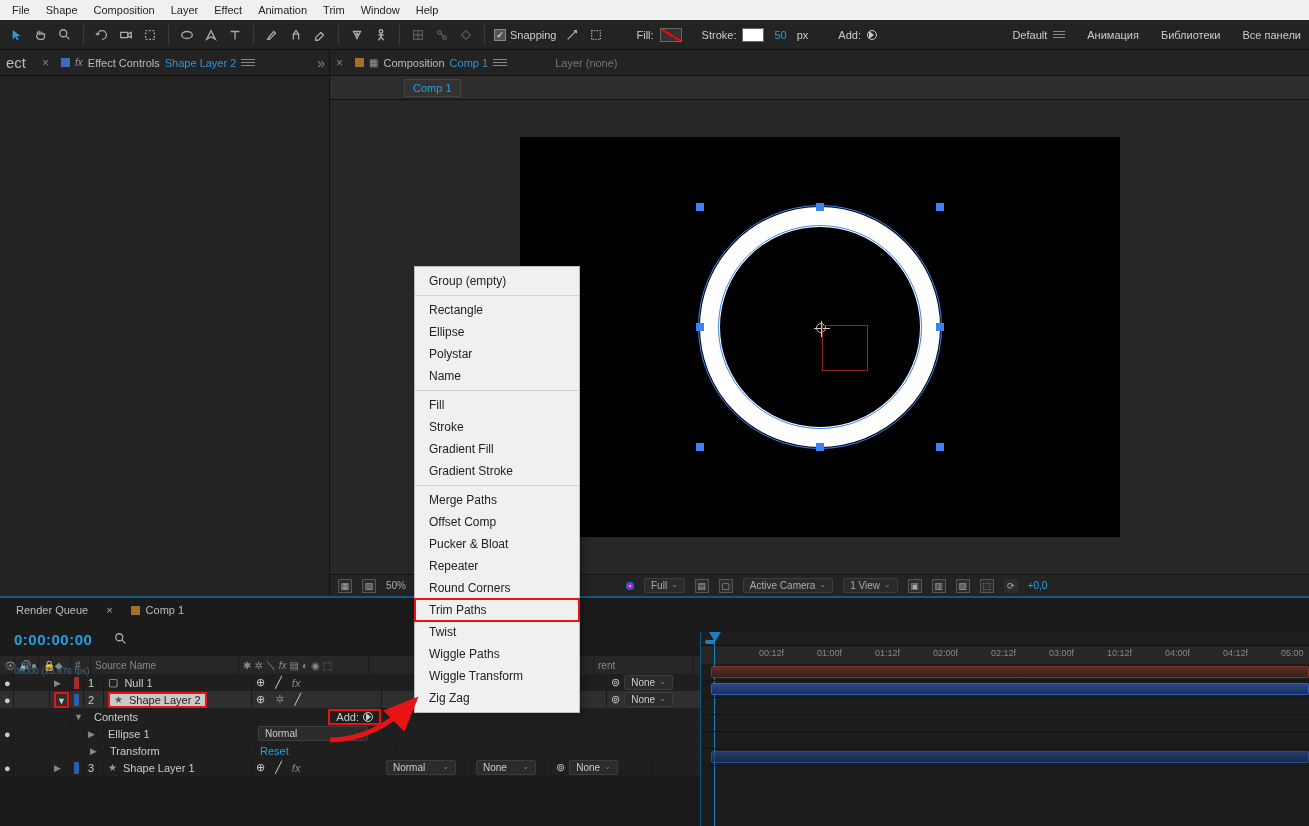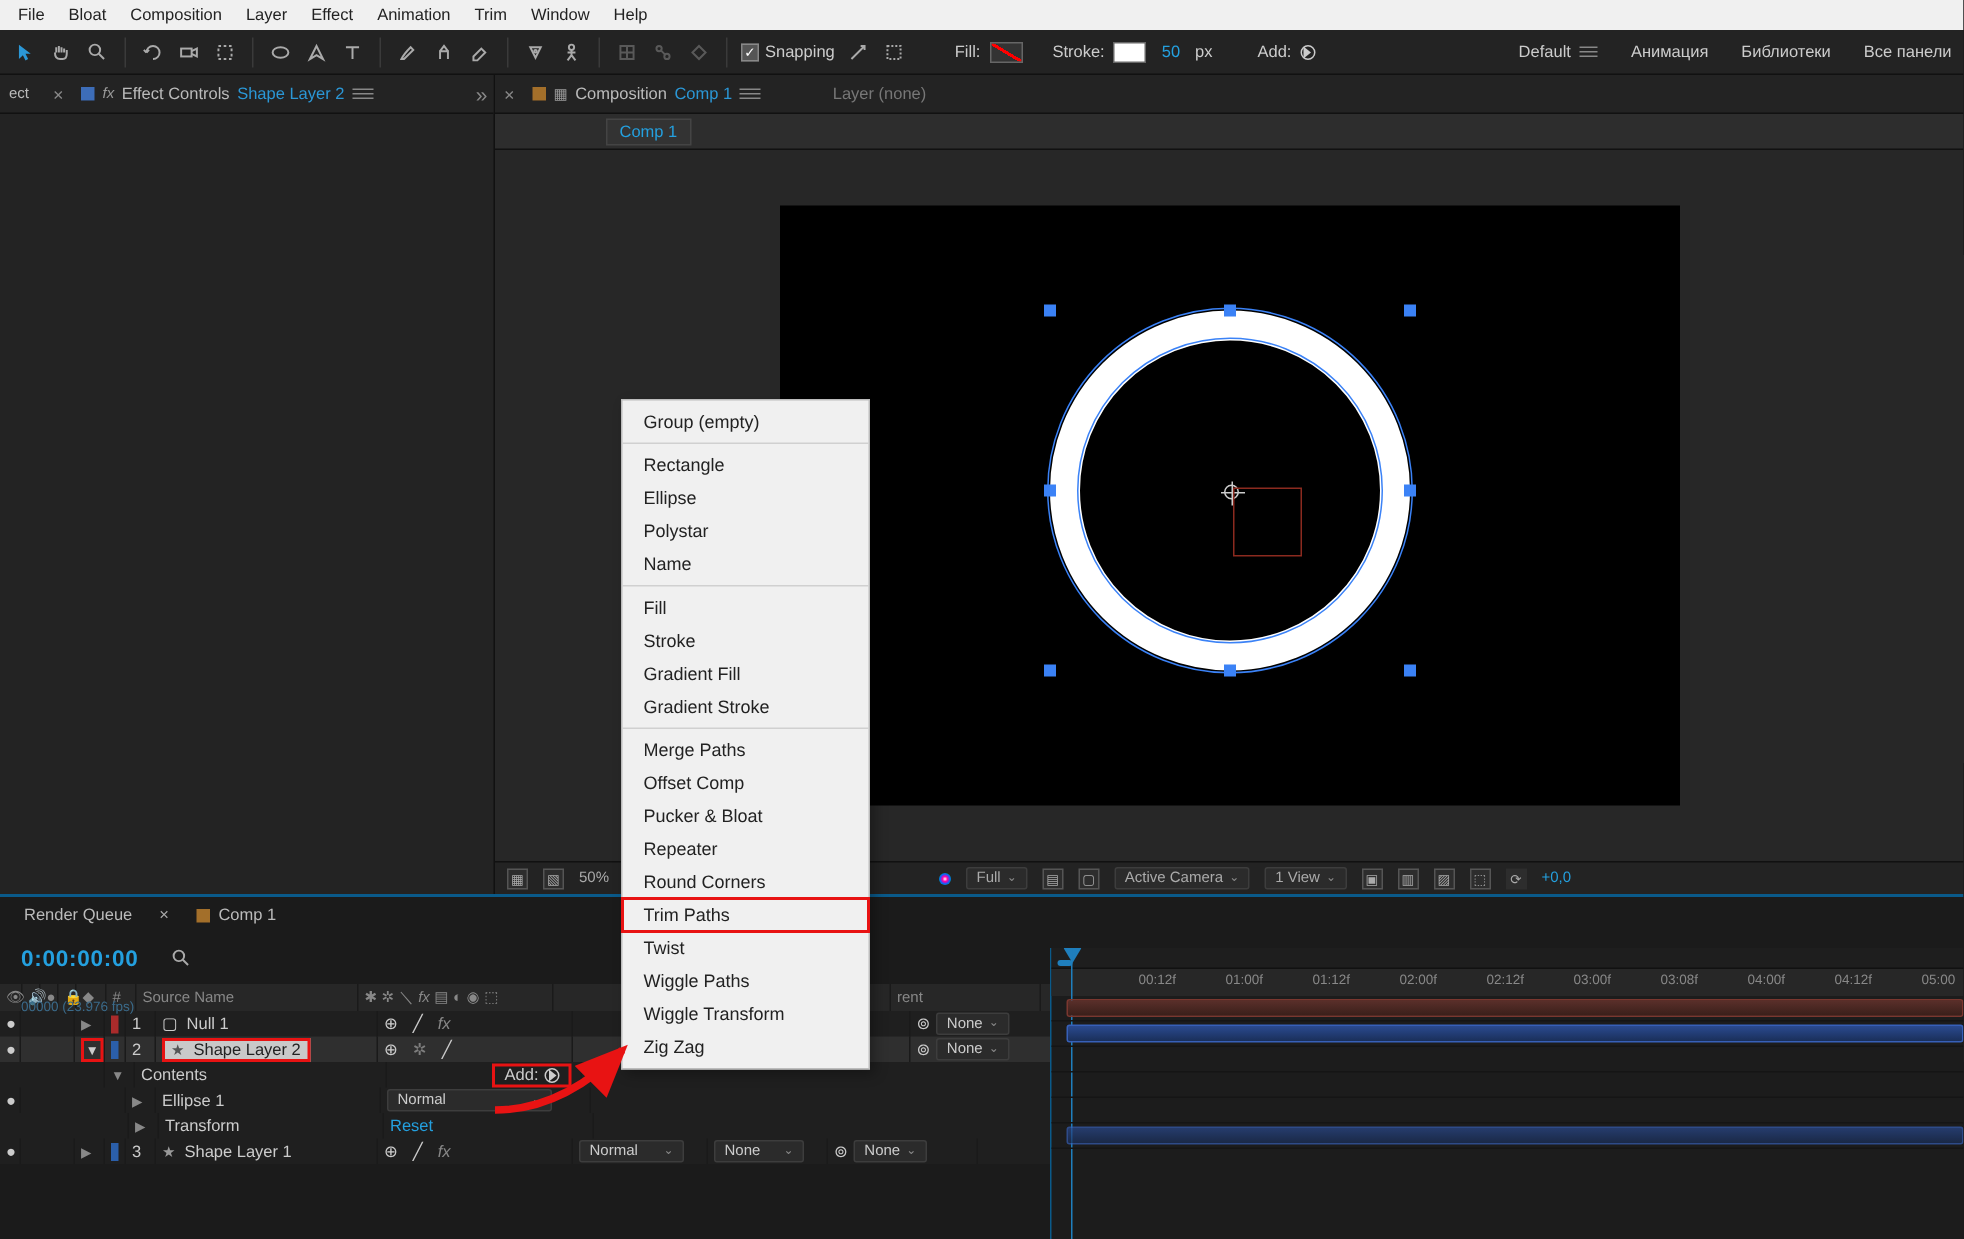--- a/index.html
+++ b/index.html
@@ -106,21 +106,21 @@
   .icon-svg { width: 14px; height: 14px; fill: none; stroke: #aaa; stroke-width: 1.5; }
   .icon-svg.active { stroke: #2b97d6; fill:#2b97d6; }
   .add-arrow { width:0;height:0;border-left:5px solid #ccc;border-top:4px solid transparent;border-bottom:4px solid transparent;display:inline-block; }
   .add-circle { width:10px;height:10px;border:1.5px solid #ccc;border-radius:50%;display:inline-flex;align-items:center;justify-content:center; }
 </style>
 </head>
 <body>
 
 <div class="menubar">
   <span>File</span>
-  <span>Bloat</span>
+  <span>Shape</span>
   <span>Composition</span>
   <span>Layer</span>
   <span>Effect</span>
   <span>Animation</span>
   <span>Trim</span>
   <span>Window</span>
   <span>Help</span>
 </div>
 
 <div class="toolbar">
@@ -262,21 +262,21 @@
     <span>Анимация</span>
     <span>Библиотеки</span>
     <span>Все панели</span>
   </div>
 </div>
 
 <div class="main">
 
   <div class="col-effect">
     <div class="panel-tabs">
-      <span style="color:#bbb;font-size:10px;margin-right:10px">ect</span>
+      <span style="color:#bbb;font-size:15px;margin-right:10px">ect</span>
       <span class="x">×</span>
       <div class="tab">
         <span class="sq"></span>
         <span style="color:#999;font-size:10px;font-style:italic">fx</span>
         <span>Effect Controls</span>
         <span class="layer-name">Shape Layer 2</span>
         <span class="hamb">
             <span></span>
             <span></span>
             <span></span>
@@ -561,21 +561,21 @@
     <div style="position:absolute;left:4px;top:8px;width:10px;height:4px;background:#1f7fbd;border-radius:2px"></div>
     <div class="playhead"></div>
   </div>
   <div class="ruler">
     <span style="left:58px">00:12f</span>
     <span style="left:116px">01:00f</span>
     <span style="left:174px">01:12f</span>
     <span style="left:232px">02:00f</span>
     <span style="left:290px">02:12f</span>
     <span style="left:348px">03:00f</span>
-    <span style="left:406px">03:08f</span>
+    <span style="left:406px">10:12f</span>
     <span style="left:464px">04:00f</span>
     <span style="left:522px">04:12f</span>
     <span style="left:580px">05:00</span>
   </div>
   <div class="playhead-line"></div>
   <div class="track">
       <div class="bar red"></div>
     </div>
   <div class="track">
       <div class="bar blue"></div>

